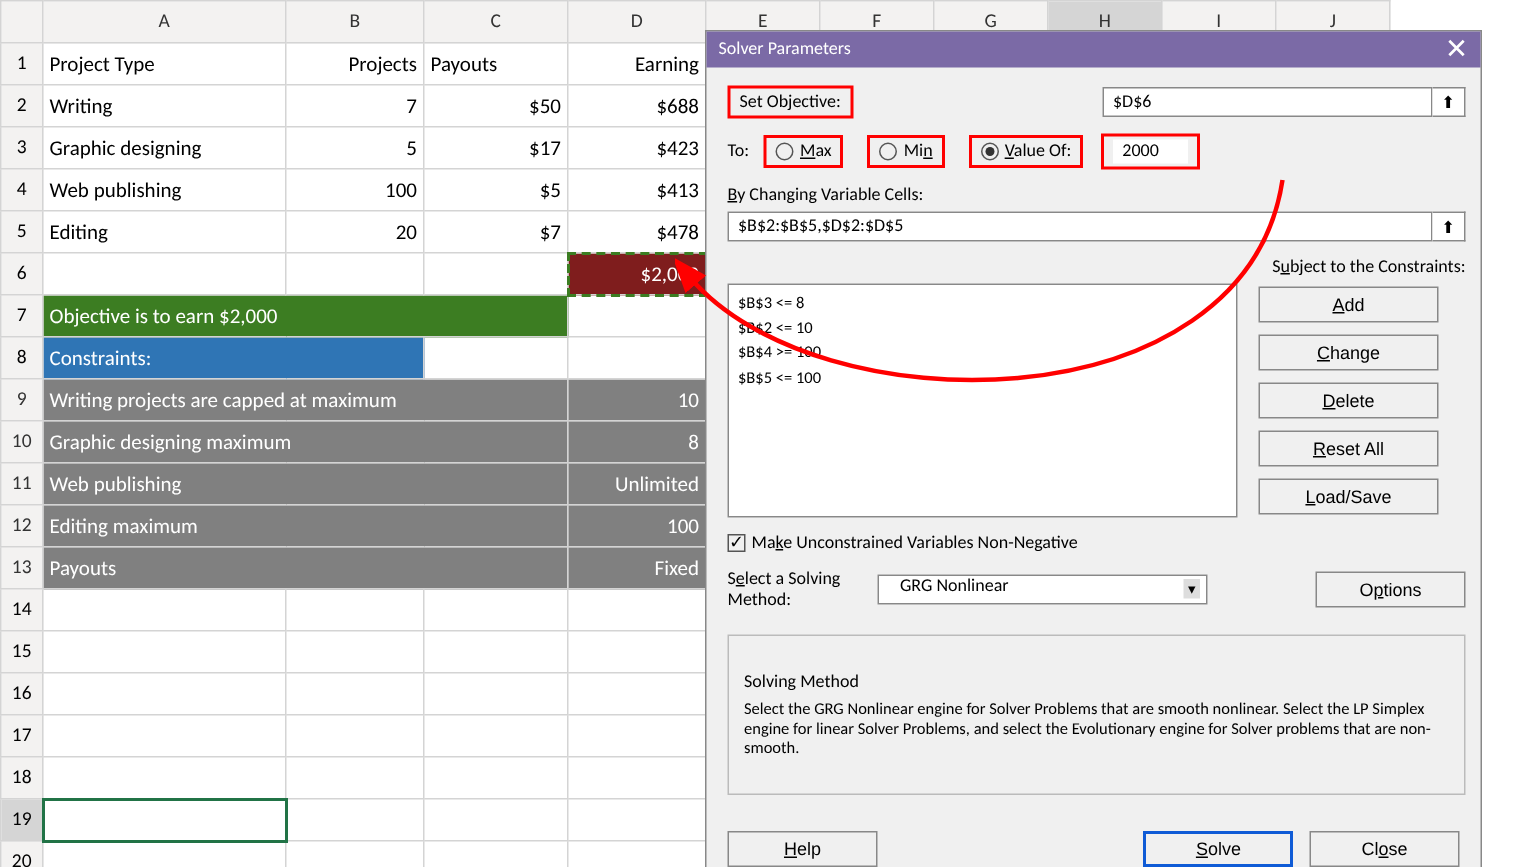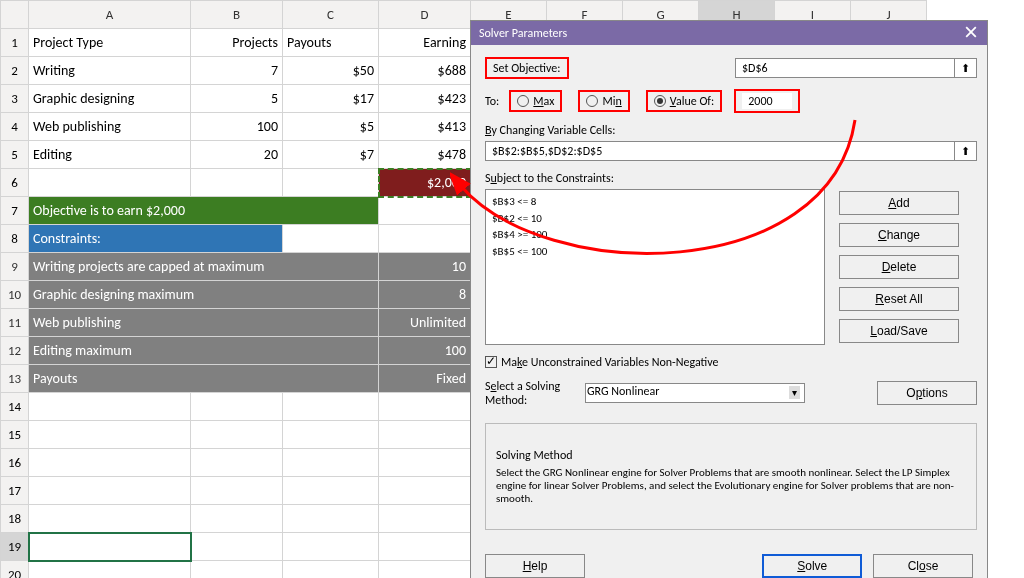--- a/index.html
+++ b/index.html
@@ -105,21 +105,21 @@
   }
   .side-btns { display:flex; flex-direction:column; gap:8px; margin-left: 14px;}
   .btn {
     background:#f0f0f0; border:1px solid #888; height:24px; width:120px;
     font-size:12px; cursor:pointer;
   }
   .btn.primary { border: 2px solid #0f5bd6; }
   .method-box { border:1px solid #bbb; padding:24px 10px; margin-top:16px;}
   .method-box .title { font-weight:normal; margin-bottom:4px;}
   .footer { display:flex; justify-content:space-between; padding: 10px 14px; }
-  .select-box { background:#fff; border:1px solid #888; height:20px; padding:0 20px 0 1px; width:220px; position:relative;}
+  .select-box { background:#fff; border:1px solid #888; height:20px; padding:0 20px 0 14px; width:220px; position:relative;}
   .select-box::after { content:"▾"; position:absolute; right:4px; top:2px; font-size:10px; background:#ddd; padding:0 3px;}
   .checkbox { width:12px;height:12px;border:1px solid #555;display:inline-block;margin-right:4px;position:relative;vertical-align:middle;}
   .checkbox.checked::after { content:"✓"; position:absolute; left:0; top:-3px; font-size:12px;}
 
   
   .arrow-svg {
     position:absolute;
     left: 450px; top: 100px;
     width: 420px; height: 240px;
     pointer-events: none;
@@ -426,21 +426,21 @@
       <span class="red-box">
         <input class="input-text" style="width: 50px; border: none; height: 16px;" value="2000">
       </span>
       <div style="flex:1"></div>
     </div>
     <div style="margin-bottom:4px;"><span class="underlined">B</span>y Changing Variable Cells:</div>
     <div class="row">
       <input class="input-text" style="flex: 1 1 0%;" value="$B$2:$B$5,$D$2:$D$5">
       <span class="pick-btn">⬆</span>
     </div>
-    <div style="margin-bottom:4px;">S<span class="underlined">u</span>bject to the Constraints:</div>
+    <div style="margin-bottom:4px;text-align:right;">S<span class="underlined">u</span>bject to the Constraints:</div>
     <div class="row" style="align-items:center;">
       <div class="constraints-box">
         <div>$B$3 &lt;= 8</div>
         <div>$B$2 &lt;= 10</div>
         <div>$B$4 &gt;= 100</div>
         <div>$B$5 &lt;= 100</div>
       </div>
       <div class="side-btns">
         <button class="btn"><span class="underlined">A</span>dd</button>
         <button class="btn"><span class="underlined">C</span>hange</button>

